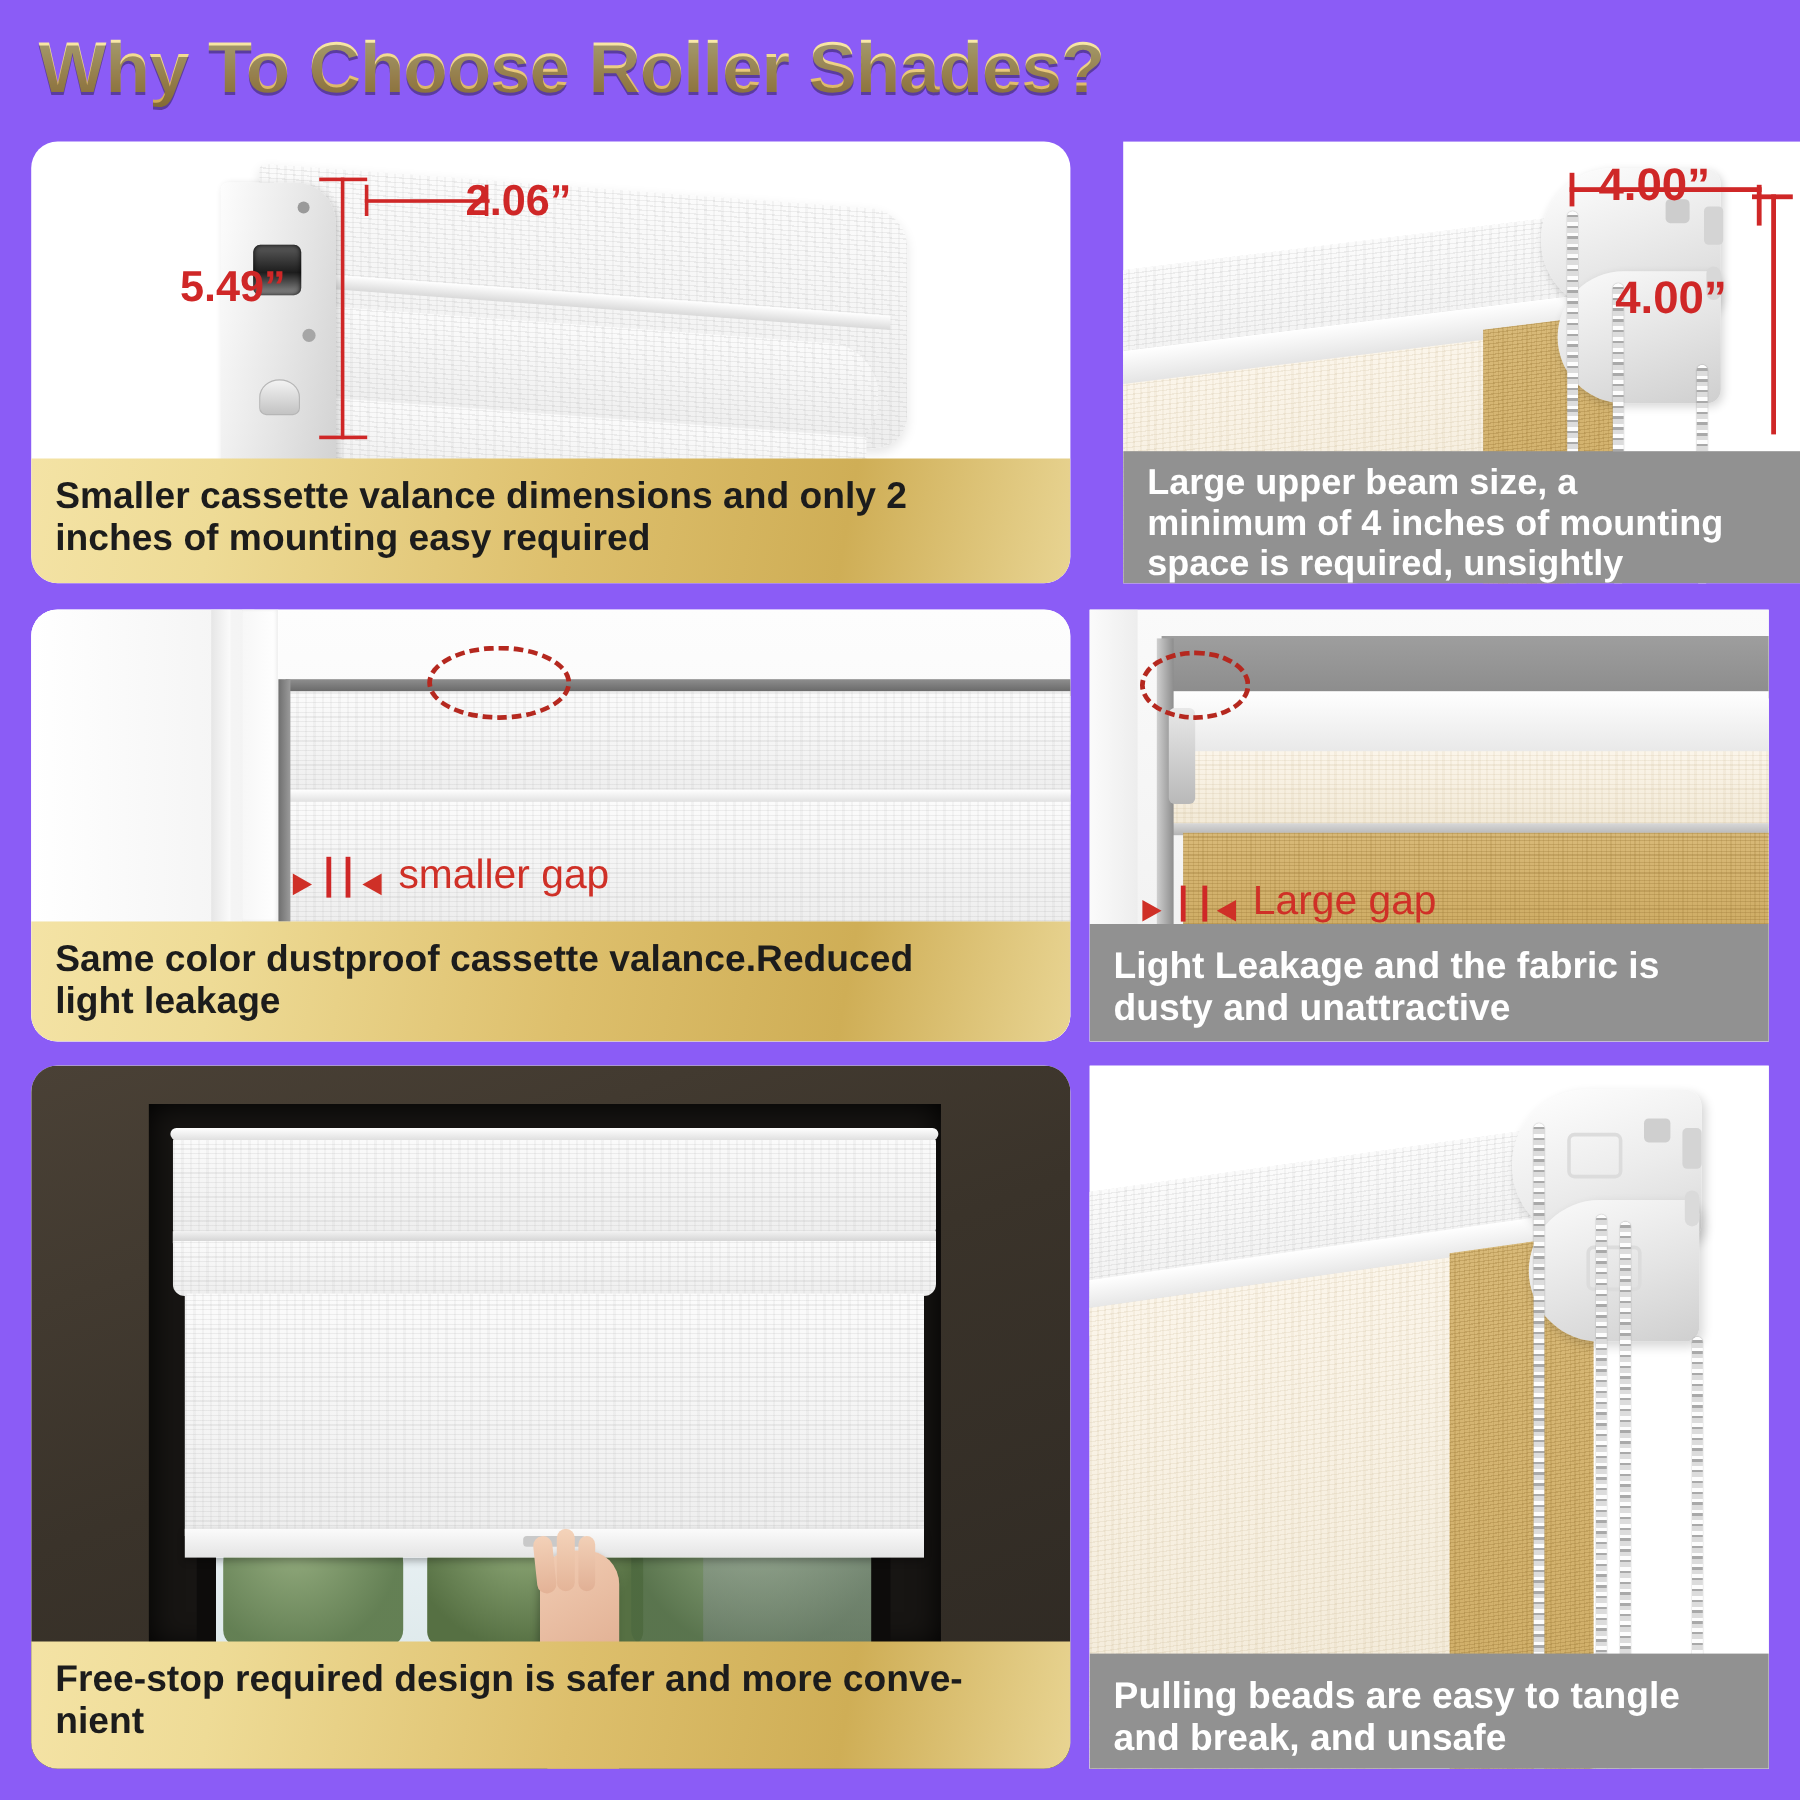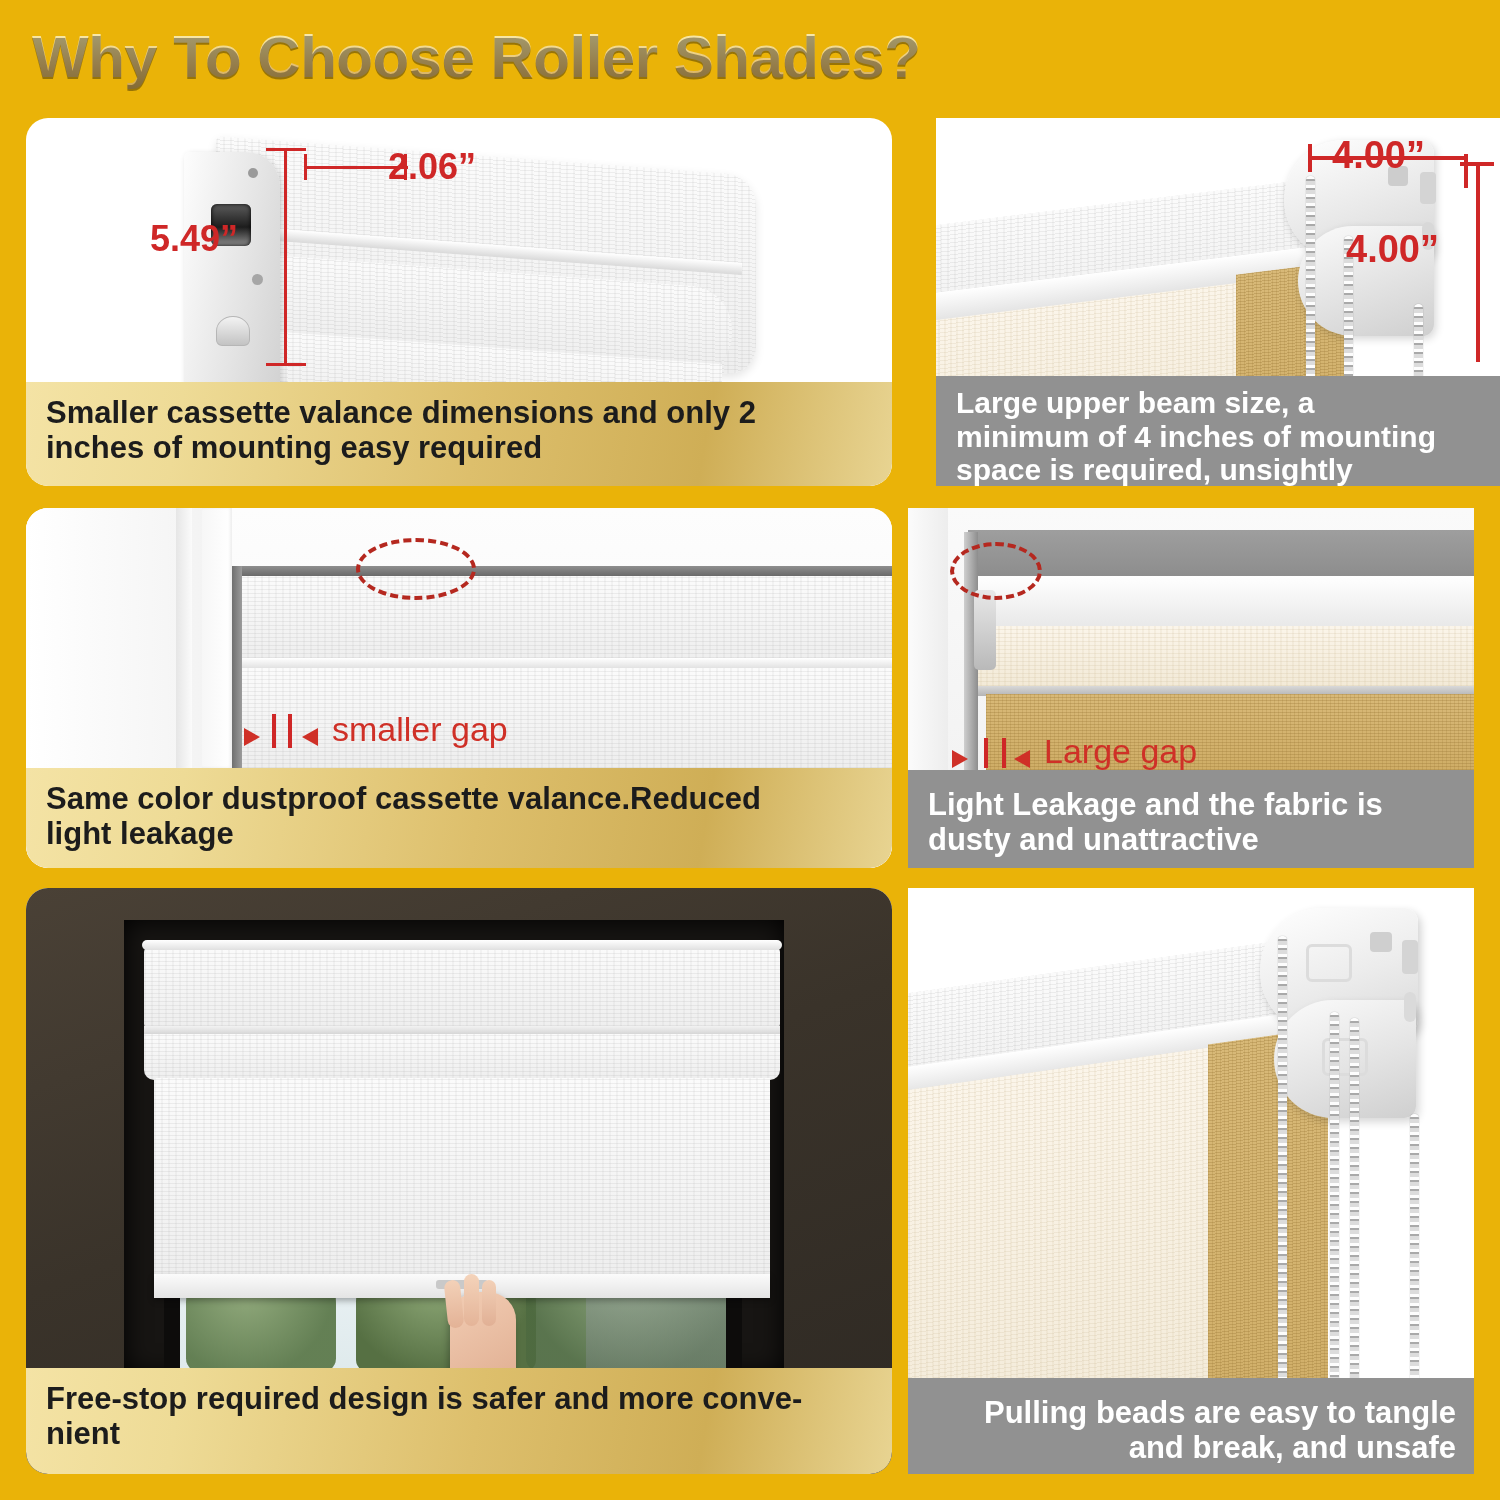--- a/index.html
+++ b/index.html
@@ -2,21 +2,21 @@
 <html><head>
 <meta charset="utf-8">
 <style>
   * { box-sizing: border-box; margin: 0; padding: 0; }
   html, body {
     width: 1500px; height: 1500px;
     background: #262626;
     font-family: "Liberation Sans", sans-serif;
     overflow: hidden;
   }
-  .page { position: relative; width: 1500px; height: 1500px; background: #eab308; }
+  .page { position: relative; width: 1500px; height: 1500px; background: #8b5cf6; }
 
   
   .title {
     position: absolute; left: 32px; top: 22px;
     font-size: 60px; font-weight: bold; letter-spacing: -0.5px;
     background: linear-gradient(180deg, #fdf3c4 0%, #f6e29a 28%, #e5c173 62%, #c9a24e 100%);
     -webkit-background-clip: text; background-clip: text;
     color: transparent; -webkit-text-fill-color: transparent;
     text-shadow: 0 2px 0 rgba(0,0,0,0.35);
     white-space: nowrap;
@@ -52,21 +52,21 @@
   .cap.gray {
     background: #919191; color: #ffffff; font-size: 31px;
   }
   .cap .ln { display: block; white-space: nowrap; }
 
   .p1 .cap { height: 104px; }
   .p2 .cap { height: 110px; font-size: 30px; padding-top: 10px; margin-top: 48px; }
   .p3 .cap { height: 100px; }
   .p4 .cap { height: 98px; padding-top: 18px; }
   .p5 .cap { height: 106px; }
-  .p6 .cap { height: 96px; padding-top: 18px; text-align: right; }
+  .p6 .cap { height: 96px; padding-top: 18px; }
 
   
   .fab-white {
     background:
       repeating-linear-gradient(0deg, rgba(150,150,150,.14) 0 1px, rgba(255,255,255,0) 1px 4px),
       repeating-linear-gradient(90deg, rgba(170,170,170,.10) 0 2px, rgba(255,255,255,0) 2px 7px),
       linear-gradient(180deg,#fbfbfb,#eeeeee);
   }
   .fab-cream {
     background:

